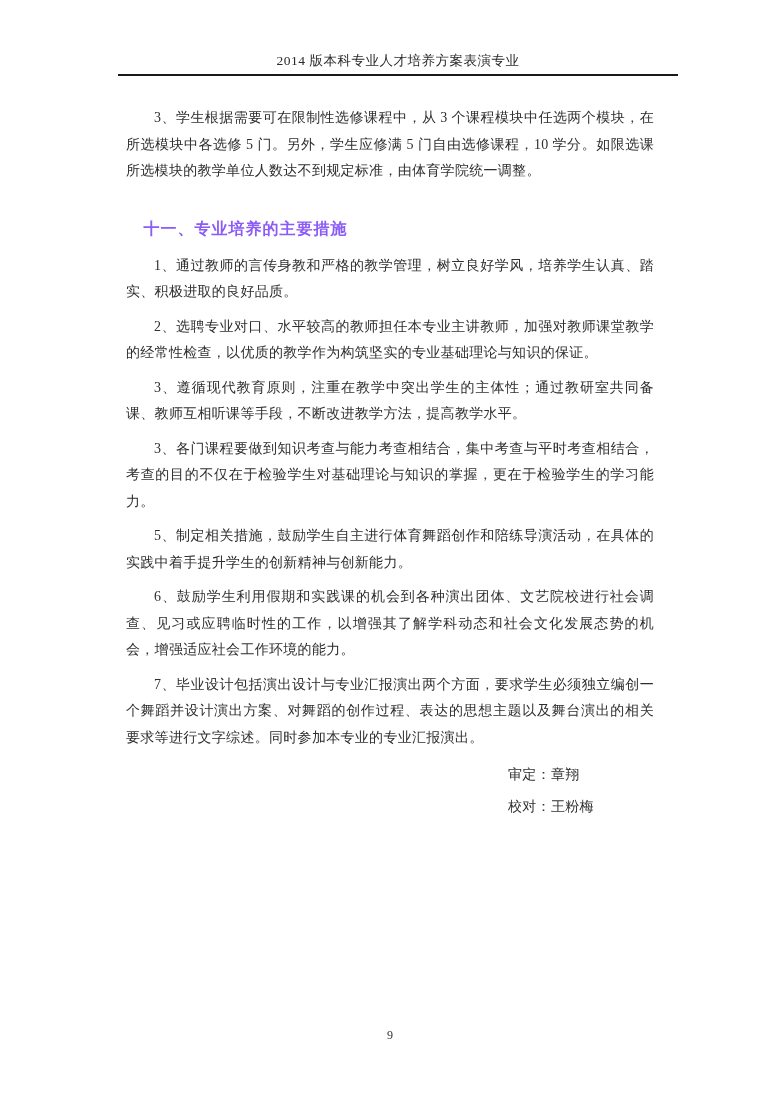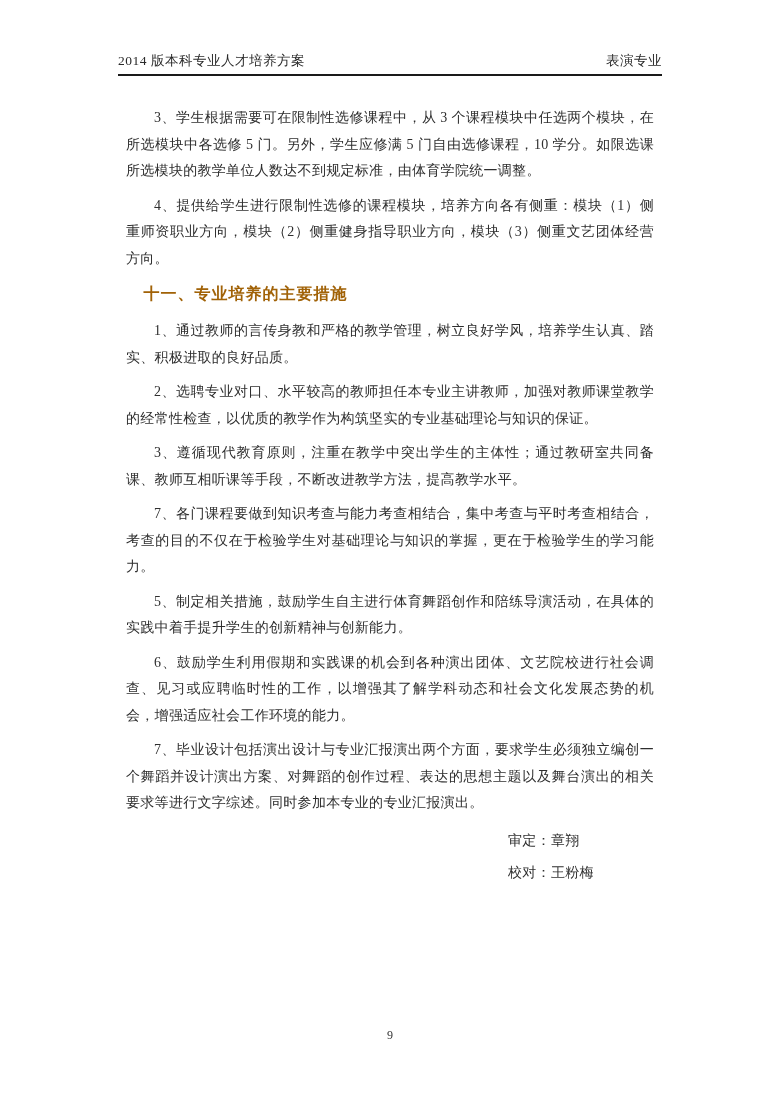--- a/index.html
+++ b/index.html
@@ -12,24 +12,24 @@
     width: 780px;
     height: 1103px;
     background: #ffffff;
     font-family: "Liberation Serif", "DejaVu Serif", serif;
     color: #2e2e2e;
     overflow: hidden;
   }
   .header {
     position: absolute;
     left: 118px;
-    right: 118px;
+    right: 102px;
     top: 52px;
     display: flex;
-    justify-content: space-between;
+    justify-content: center;
     align-items: flex-end;
     font-size: 13.5px;
     letter-spacing: 0.5px;
     color: #2a2a2a;
     border-bottom: 2px solid #1a1a1a;
     padding-bottom: 4px;
   }
   .content {
     position: absolute;
     left: 118px;
@@ -40,23 +40,23 @@
     text-align: justify;
     letter-spacing: 0.3px;
   }
   .content p {
     margin: 8px;
     text-indent: 2em;
   }
   .section-heading {
     font-size: 16px;
     font-weight: bold;
-    color: #a16207;
+    color: #8b5cf6;
     letter-spacing: 1px;
-    margin: 10px 0 12px 0;
+    margin: 32px 0 12px 0;
     text-indent: 1.6em;
     line-height: 24px;
   }
   .signoff {
     margin-top: 2px;
     padding-left: 390px;
     line-height: 32px;
     text-align: left;
   }
   .signoff div { white-space: nowrap; }
@@ -76,28 +76,27 @@
 <div class="page">
 
   <div class="header">
     <span>2014 版本科专业人才培养方案</span>
     <span>表演专业</span>
   </div>
 
   <div class="content">
 
     <p>3、学生根据需要可在限制性选修课程中，从 3 个课程模块中任选两个模块，在所选模块中各选修 5 门。另外，学生应修满 5 门自由选修课程，10 学分。如限选课所选模块的教学单位人数达不到规定标准，由体育学院统一调整。</p>
-    <p>4、提供给学生进行限制性选修的课程模块，培养方向各有侧重：模块（1）侧重师资职业方向，模块（2）侧重健身指导职业方向，模块（3）侧重文艺团体经营方向。</p>
 
     <div class="section-heading">十一、专业培养的主要措施</div>
 
     <p>1、通过教师的言传身教和严格的教学管理，树立良好学风，培养学生认真、踏实、积极进取的良好品质。</p>
     <p>2、选聘专业对口、水平较高的教师担任本专业主讲教师，加强对教师课堂教学的经常性检查，以优质的教学作为构筑坚实的专业基础理论与知识的保证。</p>
     <p>3、遵循现代教育原则，注重在教学中突出学生的主体性；通过教研室共同备课、教师互相听课等手段，不断改进教学方法，提高教学水平。</p>
-    <p>7、各门课程要做到知识考查与能力考查相结合，集中考查与平时考查相结合，考查的目的不仅在于检验学生对基础理论与知识的掌握，更在于检验学生的学习能力。</p>
+    <p>3、各门课程要做到知识考查与能力考查相结合，集中考查与平时考查相结合，考查的目的不仅在于检验学生对基础理论与知识的掌握，更在于检验学生的学习能力。</p>
     <p>5、制定相关措施，鼓励学生自主进行体育舞蹈创作和陪练导演活动，在具体的实践中着手提升学生的创新精神与创新能力。</p>
     <p>6、鼓励学生利用假期和实践课的机会到各种演出团体、文艺院校进行社会调查、见习或应聘临时性的工作，以增强其了解学科动态和社会文化发展态势的机会，增强适应社会工作环境的能力。</p>
     <p>7、毕业设计包括演出设计与专业汇报演出两个方面，要求学生必须独立编创一个舞蹈并设计演出方案、对舞蹈的创作过程、表达的思想主题以及舞台演出的相关要求等进行文字综述。同时参加本专业的专业汇报演出。</p>
 
     <div class="signoff">
       <div>审定：章翔</div>
       <div>校对：王粉梅</div>
     </div>
 
   </div>

